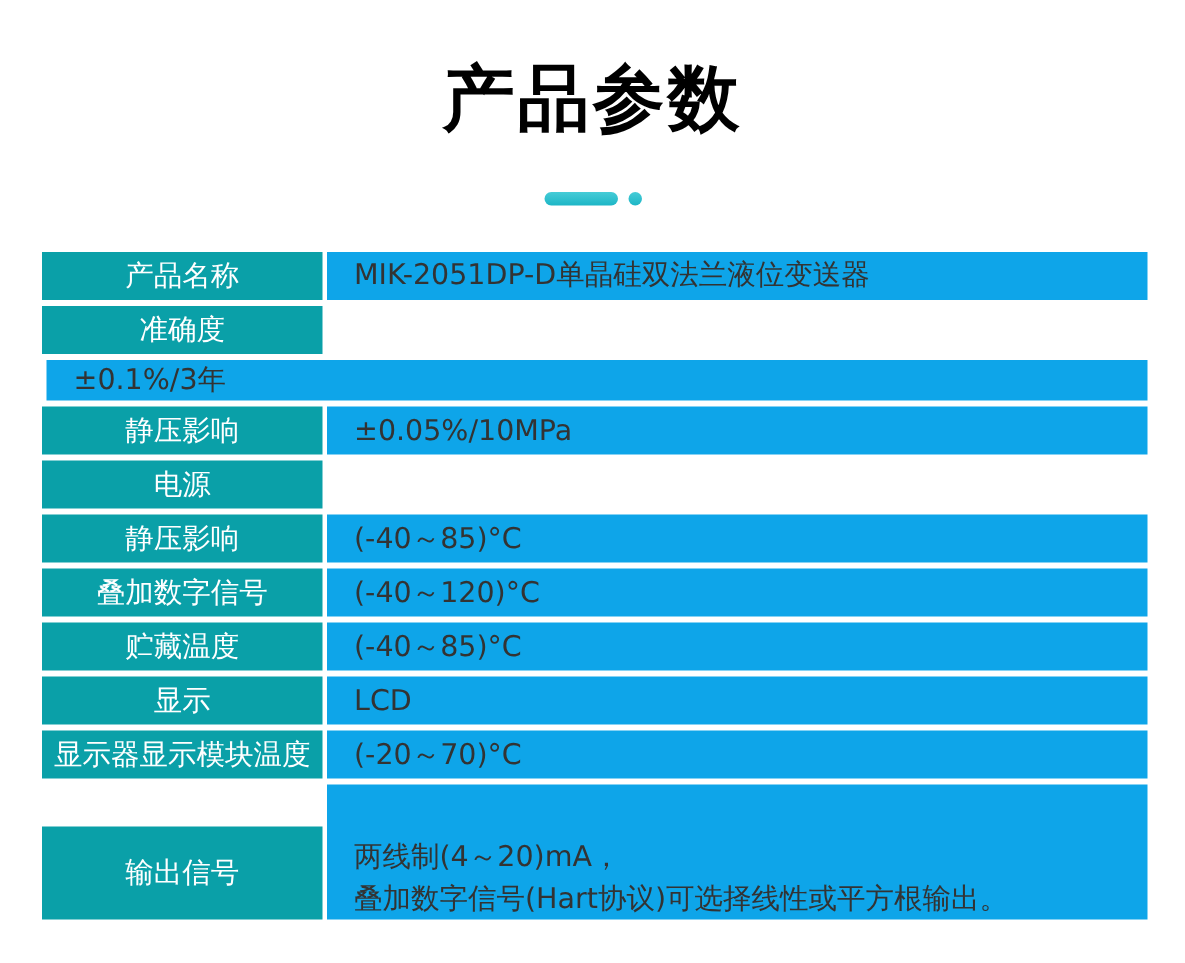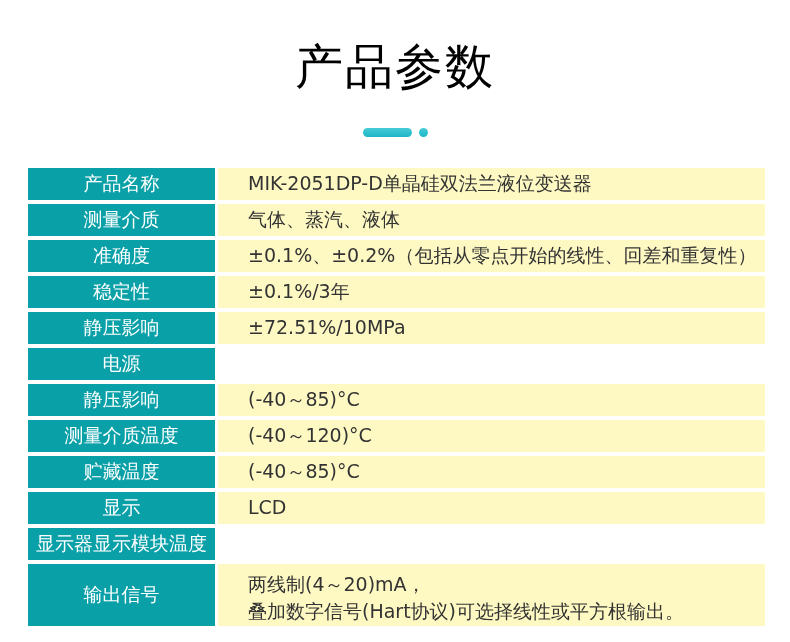--- a/index.html
+++ b/index.html
@@ -11,21 +11,21 @@
   body {
     width: 790px;
     height: 642px;
     overflow: hidden;
   }
   .page-title {
     margin-top: 38px;
     text-align: center;
     font-size: 48px;
     line-height: 1.2;
-    font-weight: 400;
+    font-weight: 700;
     color: #000000;
     letter-spacing: 2px;
   }
   .title-underline {
     margin-top: 15px;
     display: flex;
     justify-content: center;
     align-items: center;
     gap: 7px;
   }
@@ -56,85 +56,80 @@
     color: #ffffff;
     font-size: 19px;
     display: flex;
     align-items: center;
     justify-content: center;
     text-align: center;
   }
   .row .value {
     flex: 1;
     margin-left: 3px;
-    background: #fef9c3;
+    background: #0ea5e9;
     color: #333333;
     font-size: 19px;
     display: flex;
     flex-direction: column;
     justify-content: center;
-    padding-left: 30px;
+    padding-left: 18px;
     padding-right: 8px;
     line-height: 1.45;
   }
-  .row.tall .label { min-height: 62px; }
+  .row.tall .label { min-height: 62px; margin-top: 28px; }
   .row.tall .value { min-height: 62px; justify-content: flex-end; }
 </style>
 </head>
 <body>
 
 <h1 class="page-title">产品参数</h1>
 
 <div class="title-underline">
   <span class="bar"></span>
   <span class="dot"></span>
 </div>
 
 <div class="param-table">
     <div class="row">
       <div class="label">产品名称</div>
       <div class="value">MIK-2051DP-D单晶硅双法兰液位变送器</div>
     </div>
     <div class="row">
-      <div class="label">测量介质</div>
-      <div class="value">气体、蒸汽、液体</div>
+      <div class="label">准确度</div>
     </div>
     <div class="row">
-      <div class="label">准确度</div>
-      <div class="value">±0.1%、±0.2%（包括从零点开始的线性、回差和重复性）</div>
-    </div>
-    <div class="row">
-      <div class="label">稳定性</div>
       <div class="value">±0.1%/3年</div>
     </div>
     <div class="row">
       <div class="label">静压影响</div>
-      <div class="value">±72.51%/10MPa</div>
+      <div class="value">±0.05%/10MPa</div>
     </div>
     <div class="row">
       <div class="label">电源</div>
     </div>
     <div class="row">
       <div class="label">静压影响</div>
       <div class="value">(-40～85)°C</div>
     </div>
     <div class="row">
-      <div class="label">测量介质温度</div>
+      <div class="label">叠加数字信号</div>
       <div class="value">(-40～120)°C</div>
     </div>
     <div class="row">
       <div class="label">贮藏温度</div>
       <div class="value">(-40～85)°C</div>
     </div>
     <div class="row">
       <div class="label">显示</div>
       <div class="value">LCD</div>
     </div>
     <div class="row">
       <div class="label">显示器显示模块温度</div>
+      <div class="value">(-20～70)°C</div>
     </div>
     <div class="row tall">
       <div class="label">输出信号</div>
       <div class="value">
         <div>两线制(4～20)mA，</div>
         <div>叠加数字信号(Hart协议)可选择线性或平方根输出。</div>
       </div>
     </div>
   </div>
 

